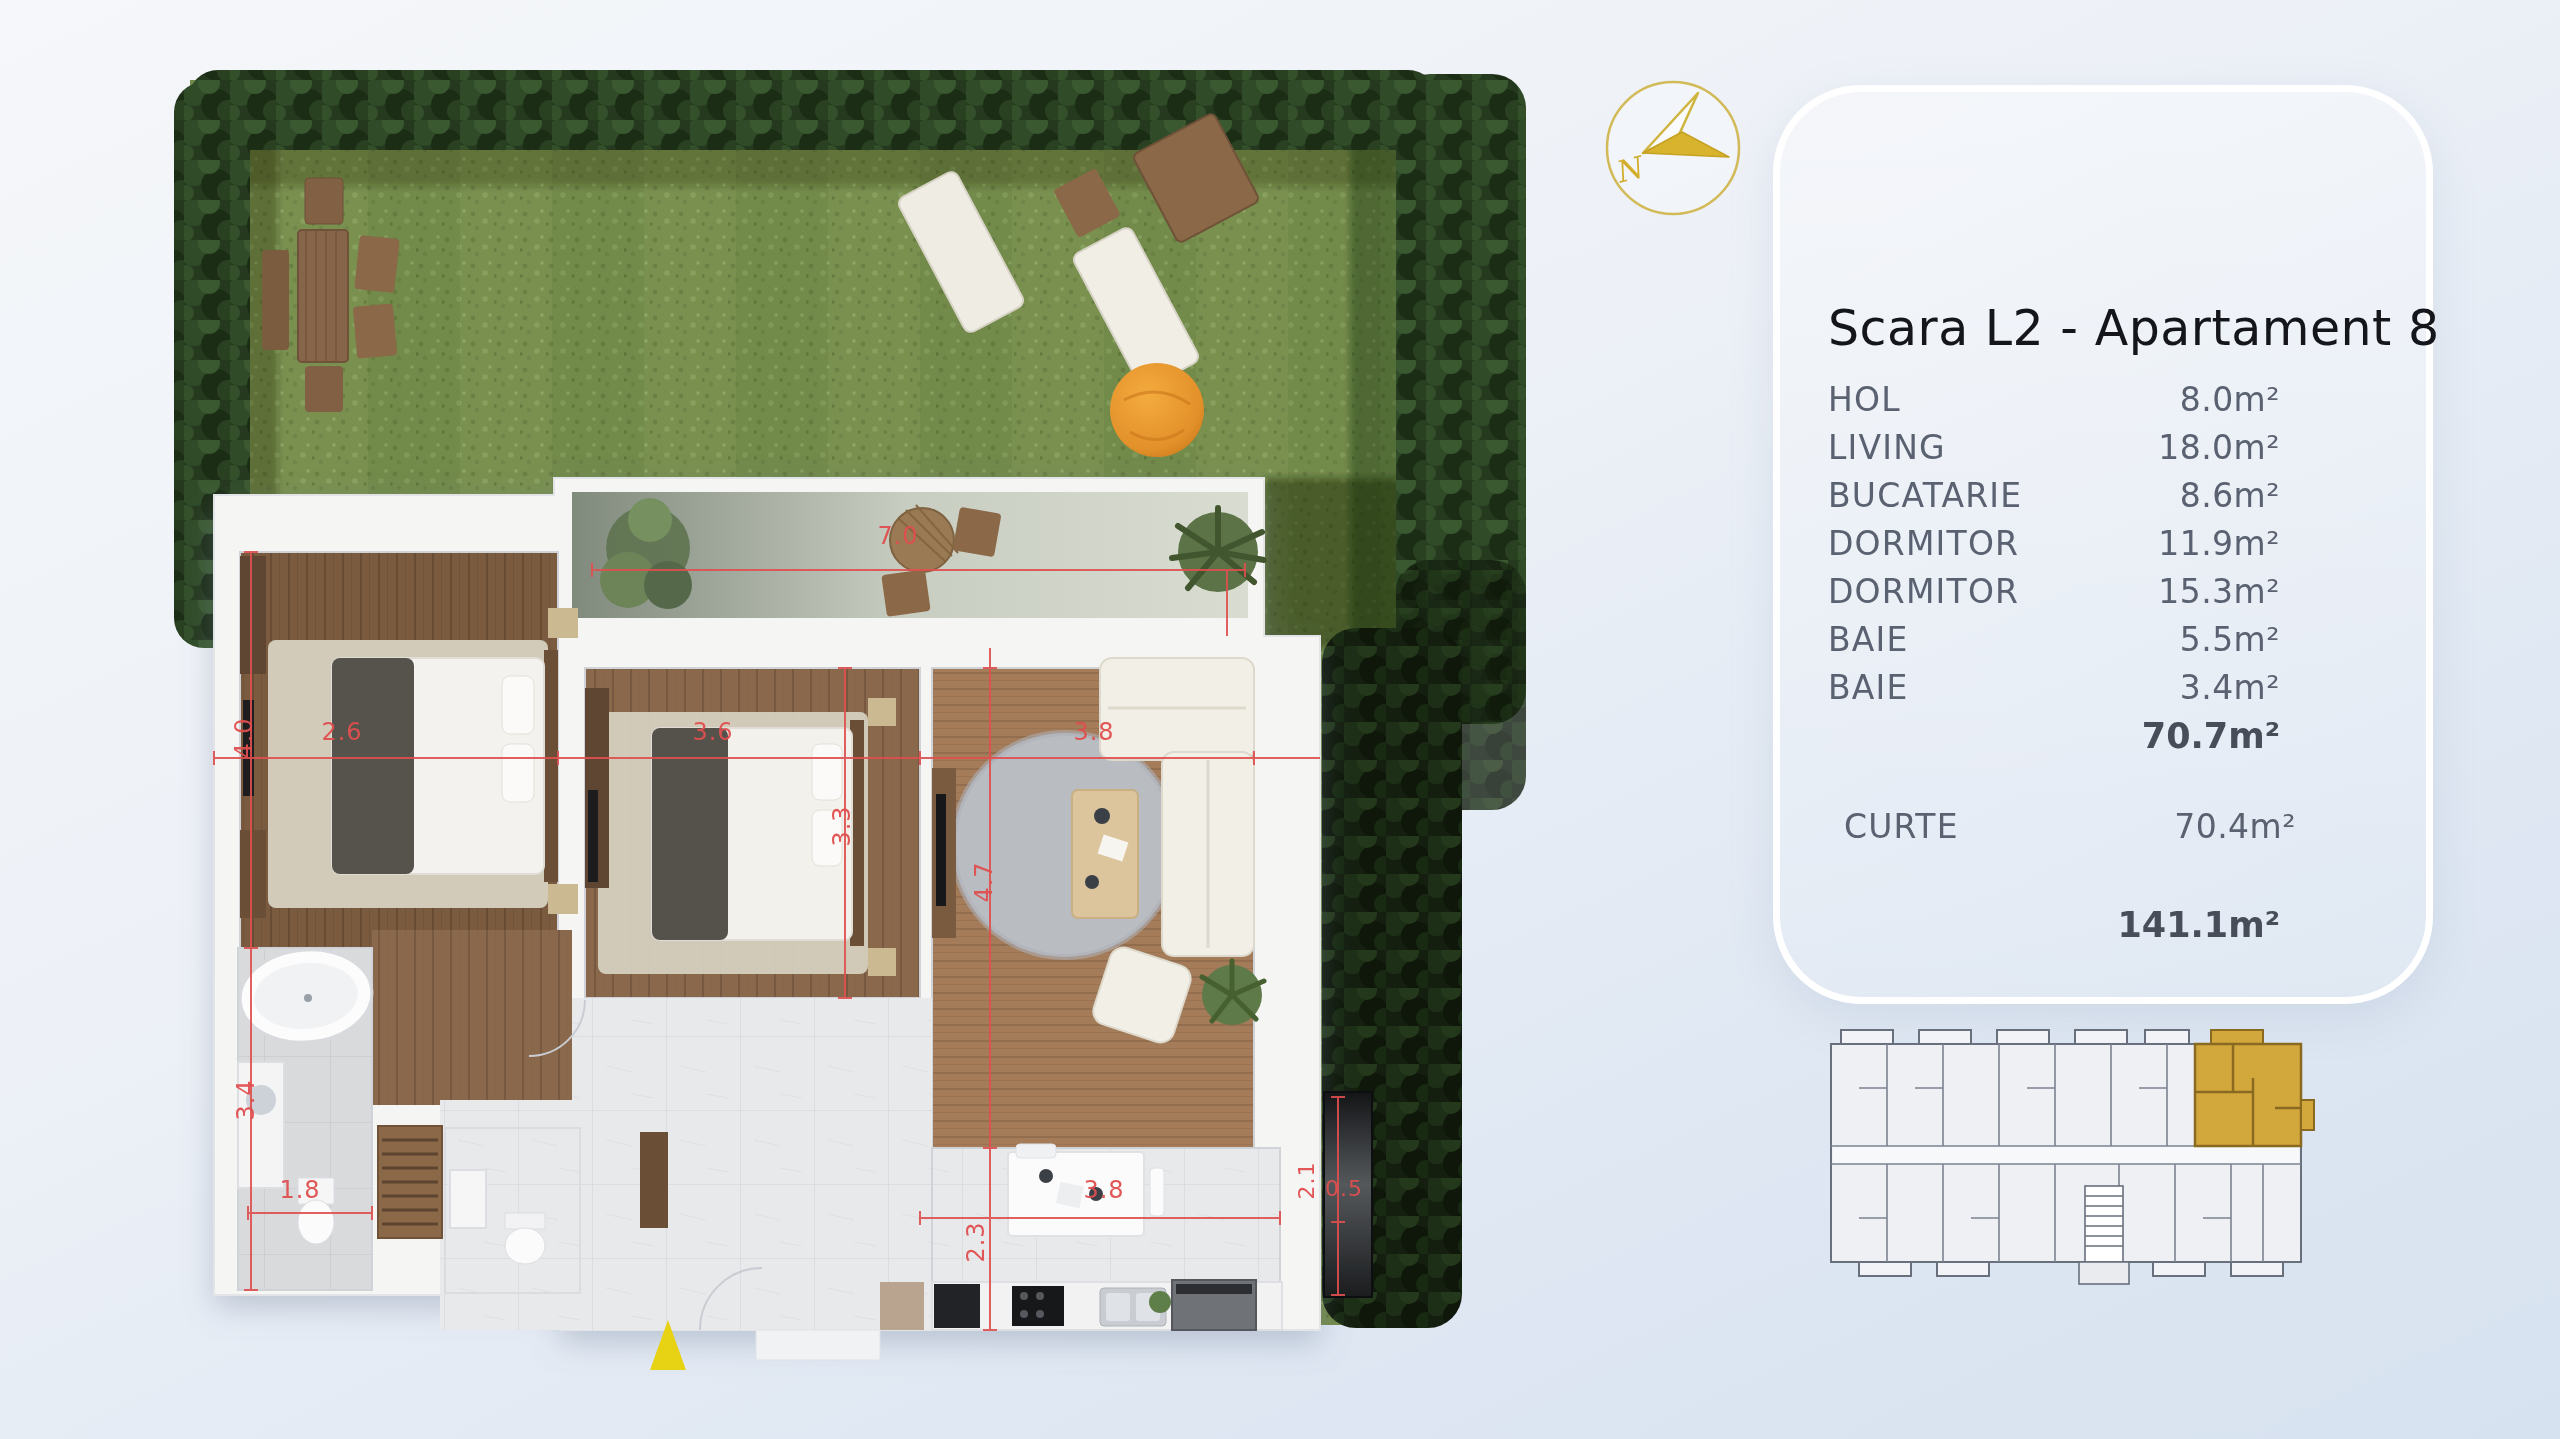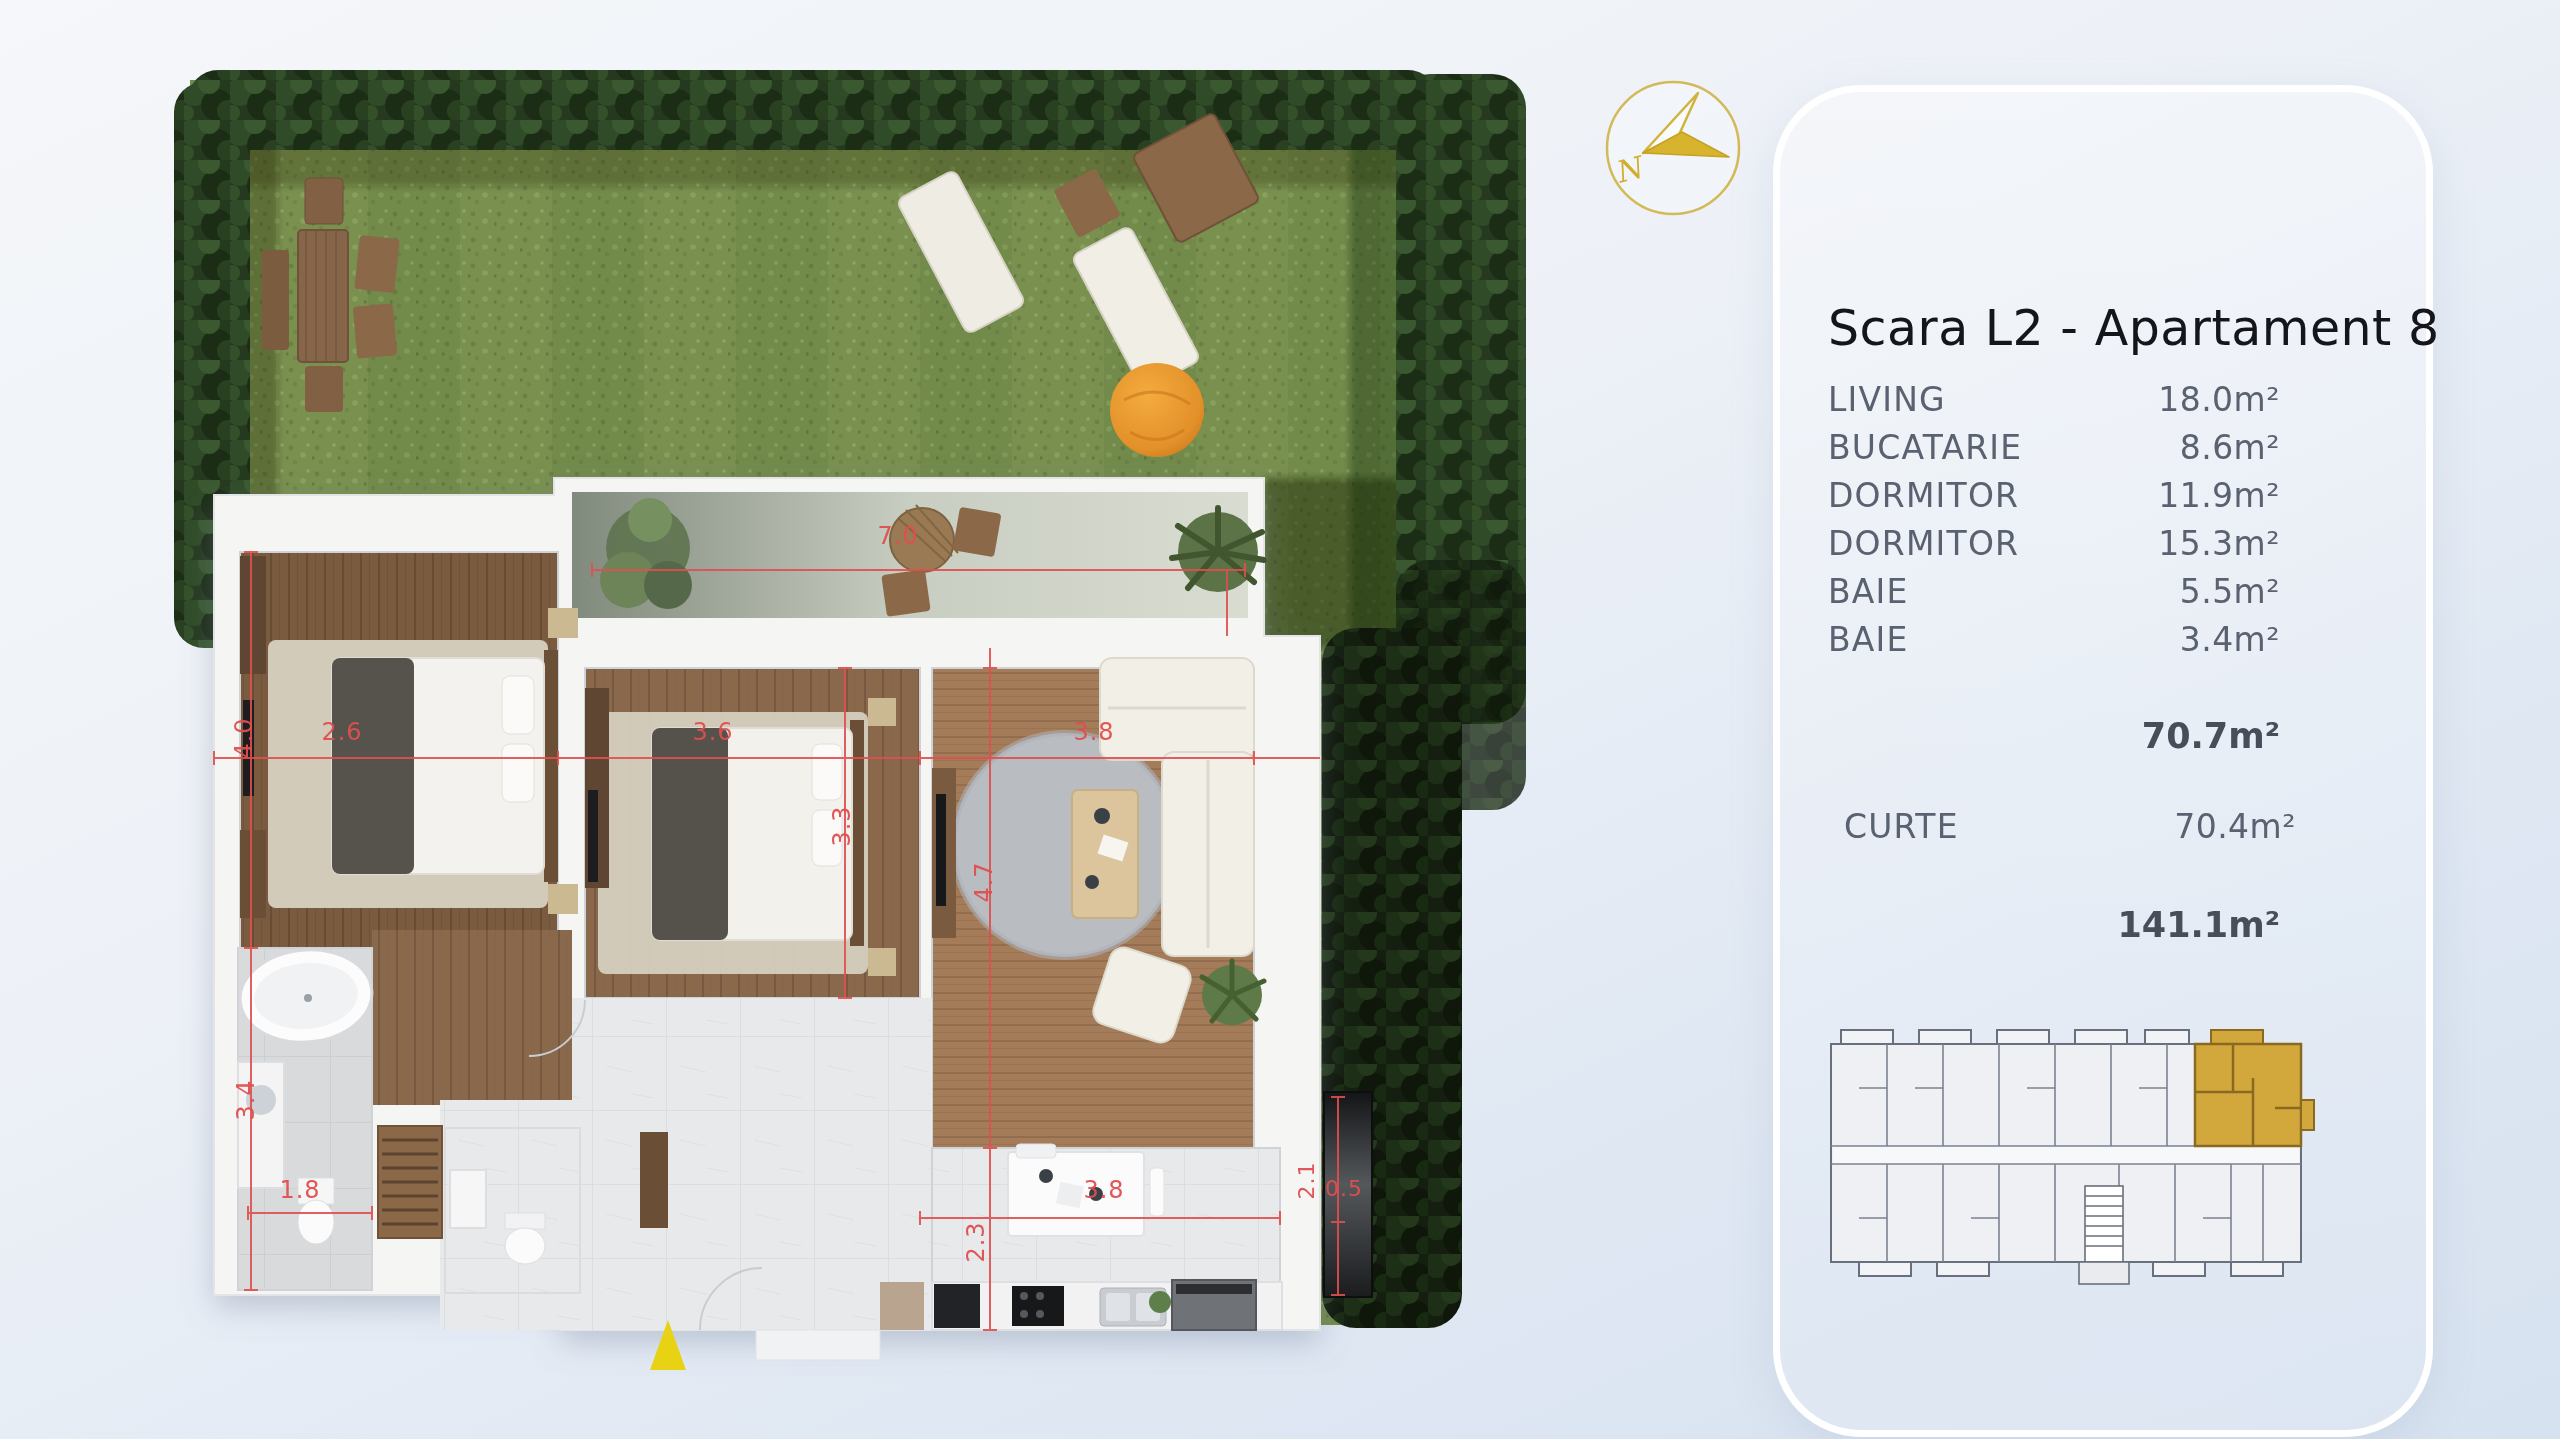--- a/index.html
+++ b/index.html
@@ -4,21 +4,21 @@
 <style>
   html,body{margin:0;padding:0;}
   body{
     width:2560px;height:1439px;overflow:hidden;position:relative;
     background:linear-gradient(155deg,#f5f7fa 0%,#edf1f7 40%,#dde6f2 78%,#d7e2f0 100%);
     font-family:"DejaVu Sans","Liberation Sans",sans-serif;
   }
   .stage{position:absolute;inset:0;}
   
   .card{
-    position:absolute;left:1773px;top:85px;width:660px;height:1352px;
+    position:absolute;left:1773px;top:85px;width:660px;height:919px;
     border:7px solid #ffffff;border-radius:88px;
     background:linear-gradient(180deg,rgba(255,255,255,.34),rgba(255,255,255,.10));
     box-shadow:0 14px 44px rgba(140,155,185,.18);
     box-sizing:border-box;
   }
   .card-title{
     position:absolute;left:48px;top:208px;width:560px;
     font-size:49px;color:#15151c;letter-spacing:.5px;white-space:nowrap;
   }
   .room-list{position:absolute;left:48px;top:288px;width:452px;}
@@ -322,20 +322,24 @@
     <path d="M100 20 L45 80 L80 64 Z" fill="rgba(255,255,255,0.55)" stroke="#cfb43e" stroke-width="2.5" stroke-linejoin="round"></path>
     <path d="M45 80 L131 84 L84 59 Z" fill="#d8b32e" stroke="#c6a223" stroke-width="1.5" stroke-linejoin="round"></path>
     <text x="20" y="108" font-size="30" font-style="italic" fill="#d2ae2c" font-family="DejaVu Serif, serif" transform="rotate(-14 28 100)">N</text>
   </svg>
 
   <div class="card">
     <div class="card-title">Scara L2 - Apartament 8</div>
 
     <div class="room-list">
       <div class="room-row">
+        <span>HOL</span>
+        <span class="val">8.0m²</span>
+      </div>
+      <div class="room-row">
         <span>LIVING</span>
         <span class="val">18.0m²</span>
       </div>
       <div class="room-row">
         <span>BUCATARIE</span>
         <span class="val">8.6m²</span>
       </div>
       <div class="room-row">
         <span>DORMITOR</span>
         <span class="val">11.9m²</span>

